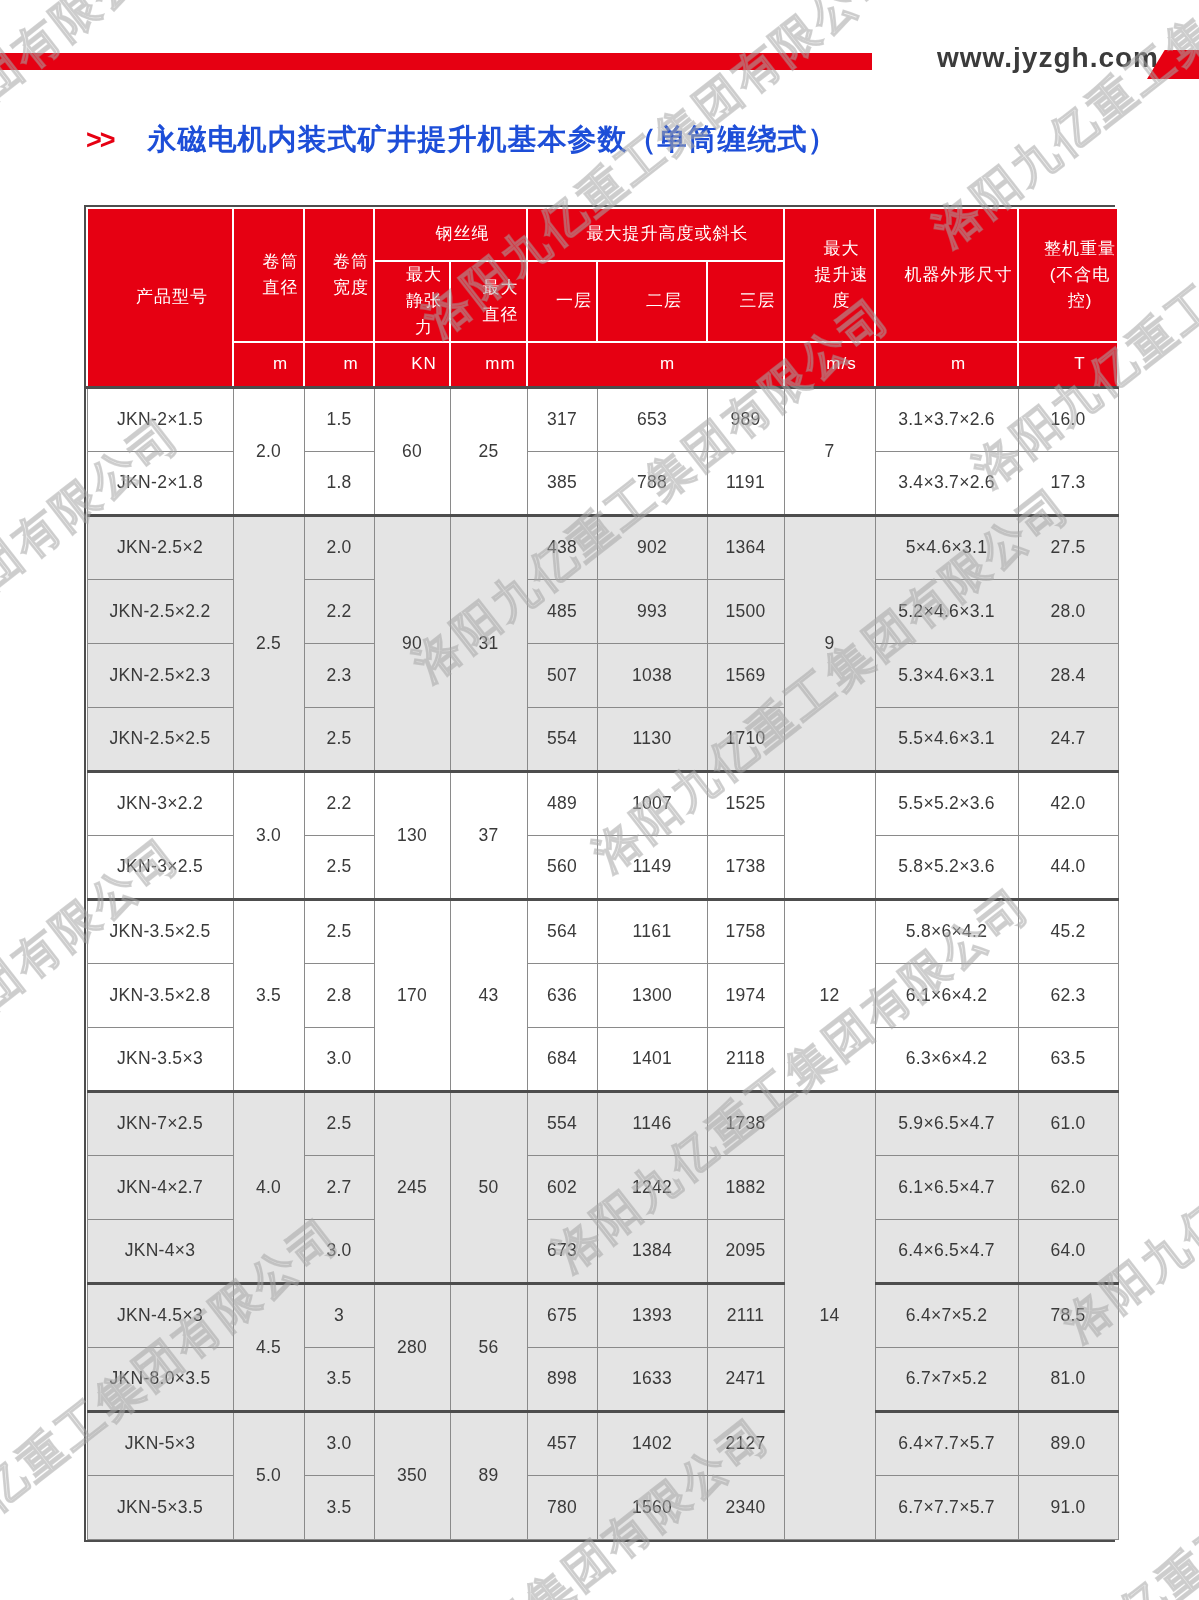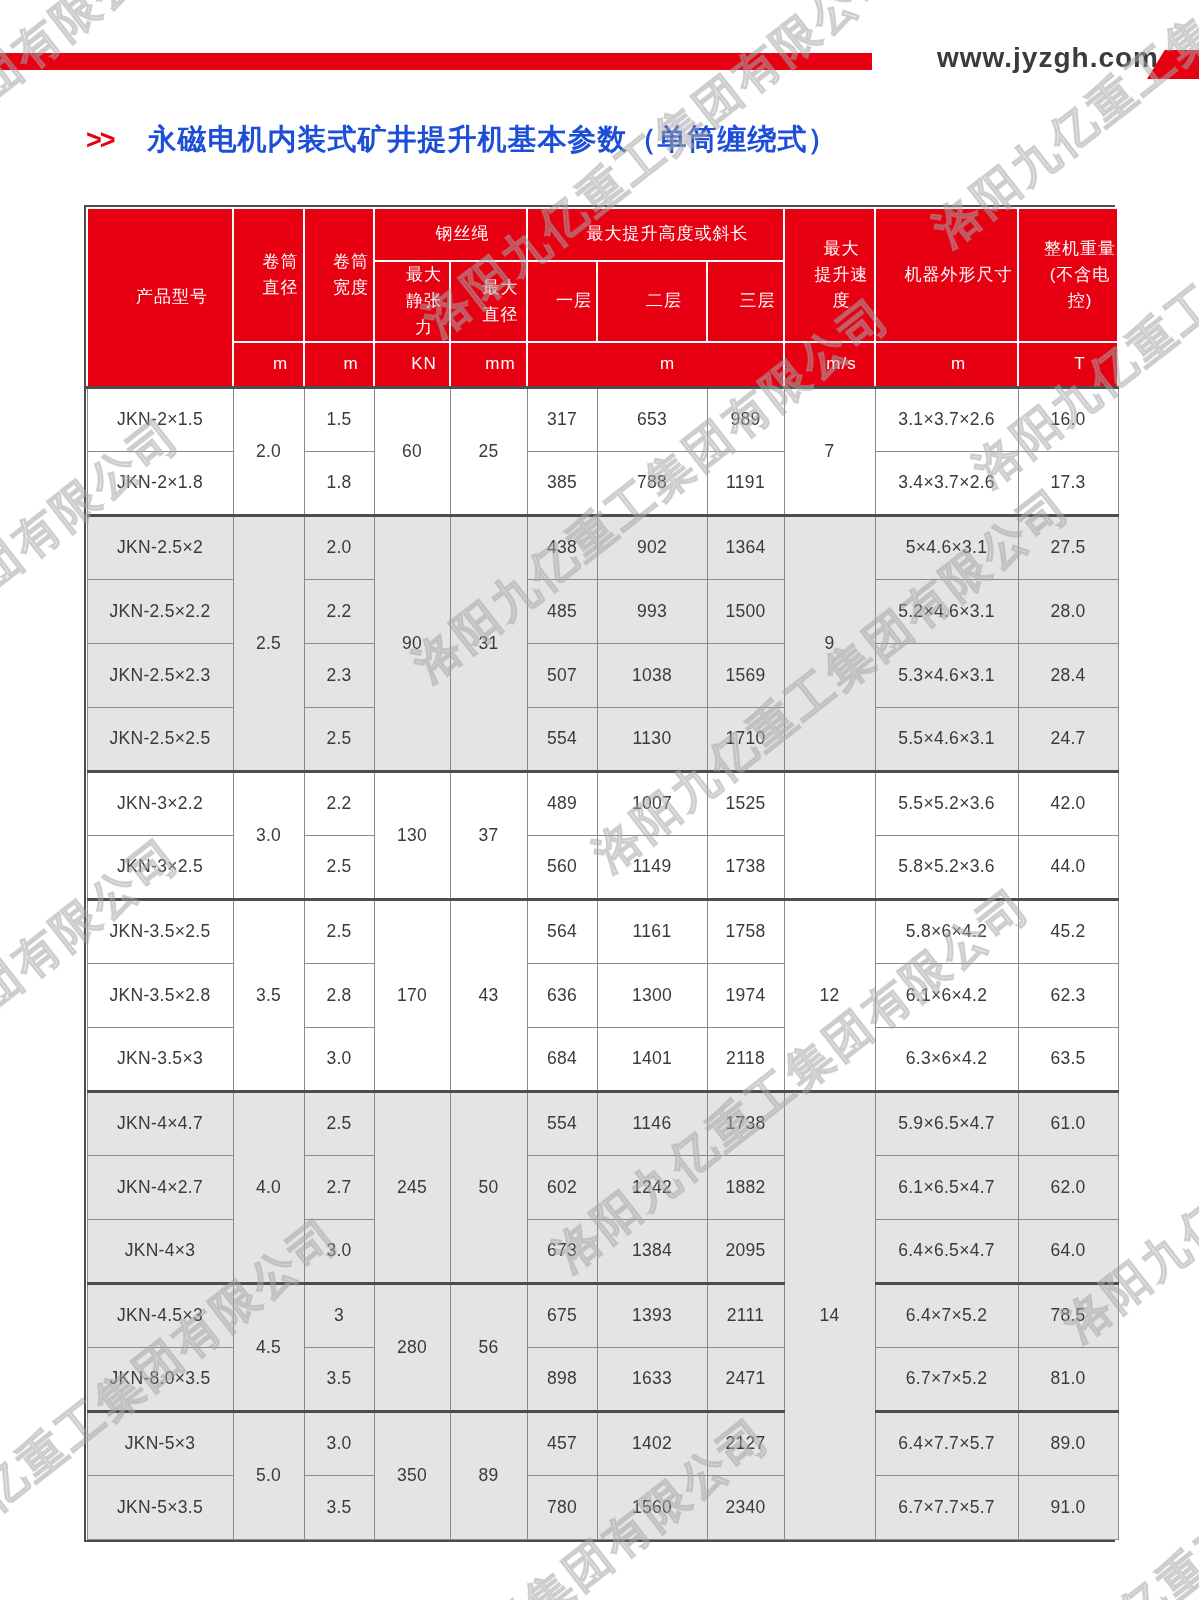--- a/index.html
+++ b/index.html
@@ -210,21 +210,21 @@
           <tr class="shade-white">
             <td>JKN-3.5×3</td>
             <td>3.0</td>
             <td>684</td>
             <td>1401</td>
             <td>2118</td>
             <td>6.3×6×4.2</td>
             <td>63.5</td>
           </tr>
           <tr class="g-top shade-gray">
-            <td>JKN-4×4.7</td>
+            <td>JKN-7×2.5</td>
             <td rowspan="3">4.0</td>
             <td>2.5</td>
             <td rowspan="3">245</td>
             <td rowspan="3">50</td>
             <td>554</td>
             <td>1146</td>
             <td>1738</td>
             <td rowspan="7">14</td>
             <td>5.9×6.5×4.7</td>
             <td>61.0</td>

